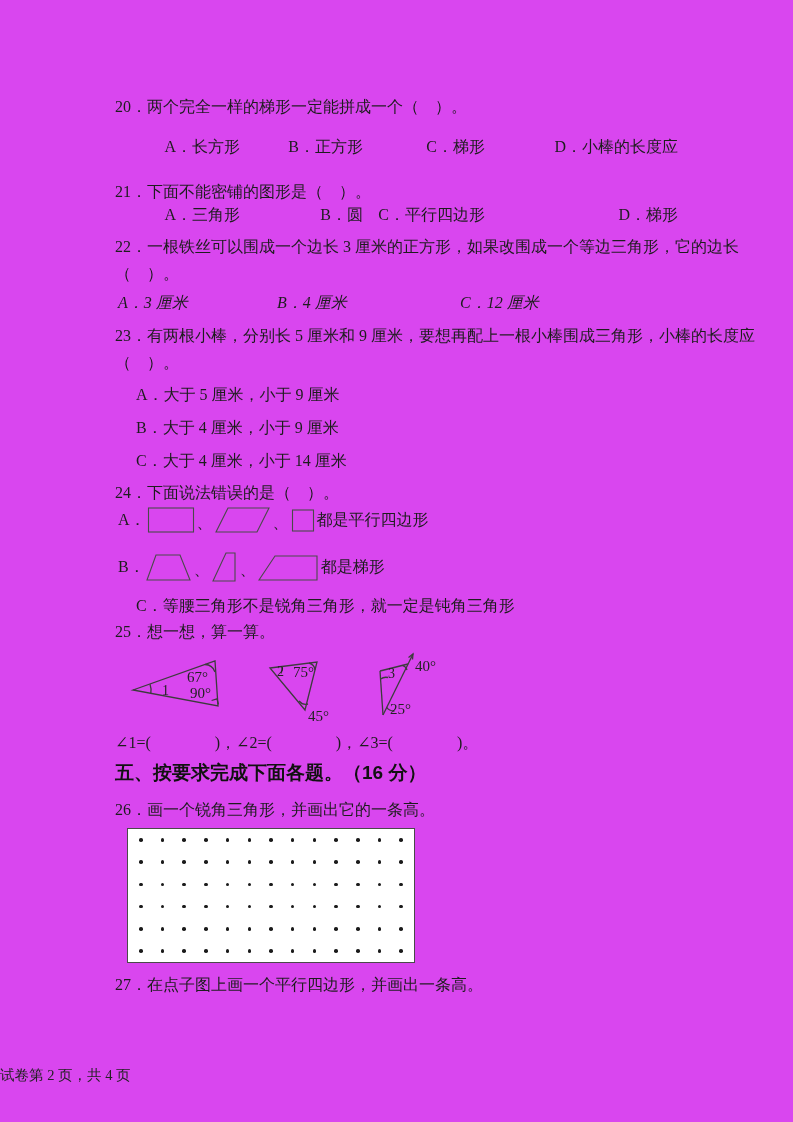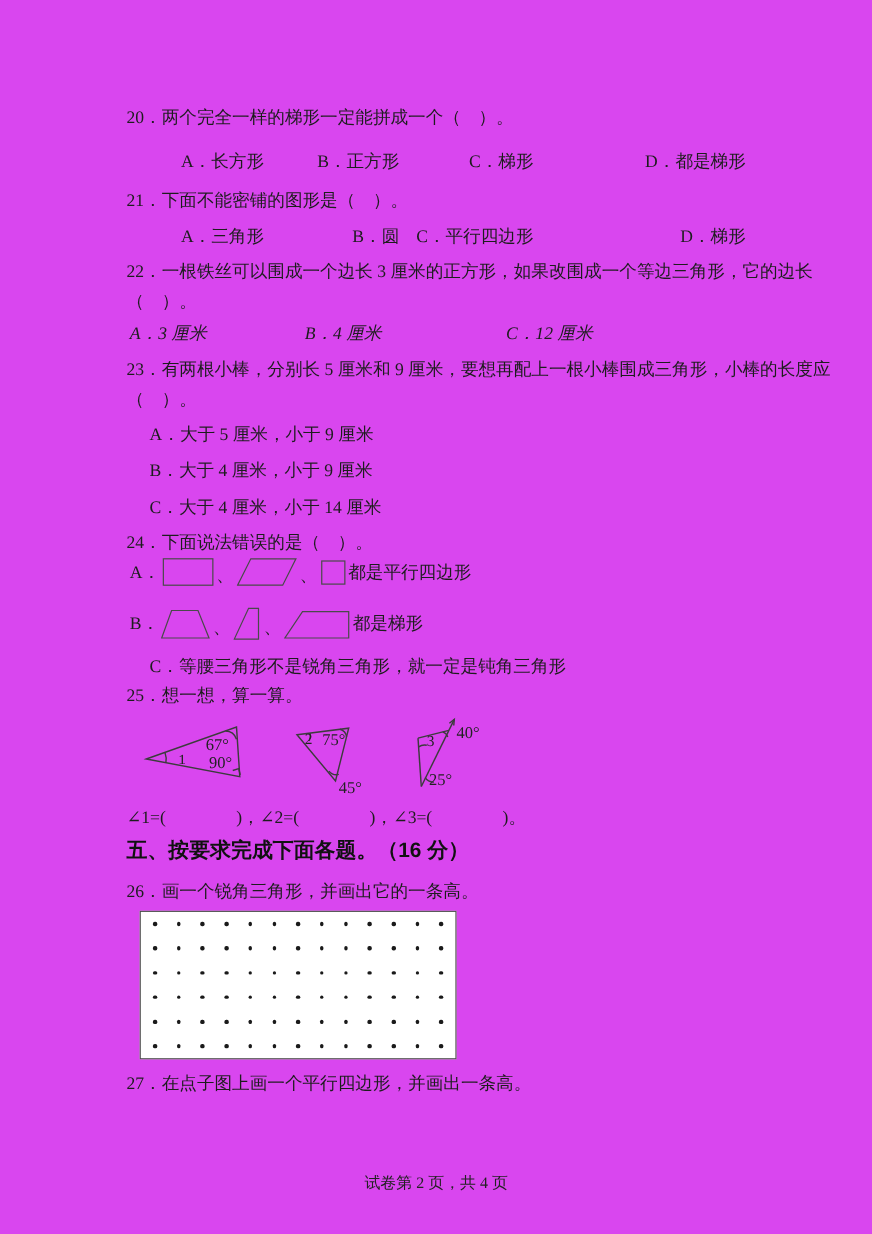--- a/index.html
+++ b/index.html
@@ -28,40 +28,40 @@
     box-sizing:border-box;
     border:1.6px solid #4a4a4a;
     display:flex;flex-direction:column;justify-content:space-between;
     padding:9px 11px;
     background:#fff;
   }
   .dot-row{display:flex;justify-content:space-between;}
   .dot{width:3.5px;height:3.5px;border-radius:50%;background:#1a1a1a;}
   .footer{
     position:absolute;left:0;right:0;top:1066px;
-    text-align:center;font-size:14.5px;color:#222;
+    font-size:14.5px;color:#222;
   }
   .fig-svg text{font-family:"Liberation Serif","DejaVu Serif",serif;fill:#222;}
   .fig-svg .geo{fill:none;stroke:#3c3c3c;stroke-width:1.3;}
   .q24svg{fill:none;stroke:#4a4a4a;stroke-width:1.1;}
 </style>
 </head>
 <body>
 
 <div class="sheet">
 
   <div class="abs line" style="top:97px">20．两个完全一样的梯形一定能拼成一个（　）。</div>
   <div class="abs opt4" style="top:137px">
     <span>A．长方形</span>
     <span>B．正方形</span>
     <span>C．梯形</span>
-    <span>D．都是梯形</span>
-  </div>
-
-  <div class="abs line" style="top:172px">21．下面不能密铺的图形是（　）。</div>
+    <span>D．小棒的长度应</span>
+  </div>
+
+  <div class="abs line" style="top:182px">21．下面不能密铺的图形是（　）。</div>
   <div class="abs opt4" style="top:205px">
     <span>A．三角形</span>
     <span>B．圆</span>
     <span>C．平行四边形</span>
     <span>D．梯形</span>
   </div>
 
   <div class="abs line" style="top:237px">22．一根铁丝可以围成一个边长 3 厘米的正方形，如果改围成一个等边三角形，它的边长</div>
   <div class="abs line" style="top:264px">（　）。</div>
   <div class="abs opt3" style="top:293px">

